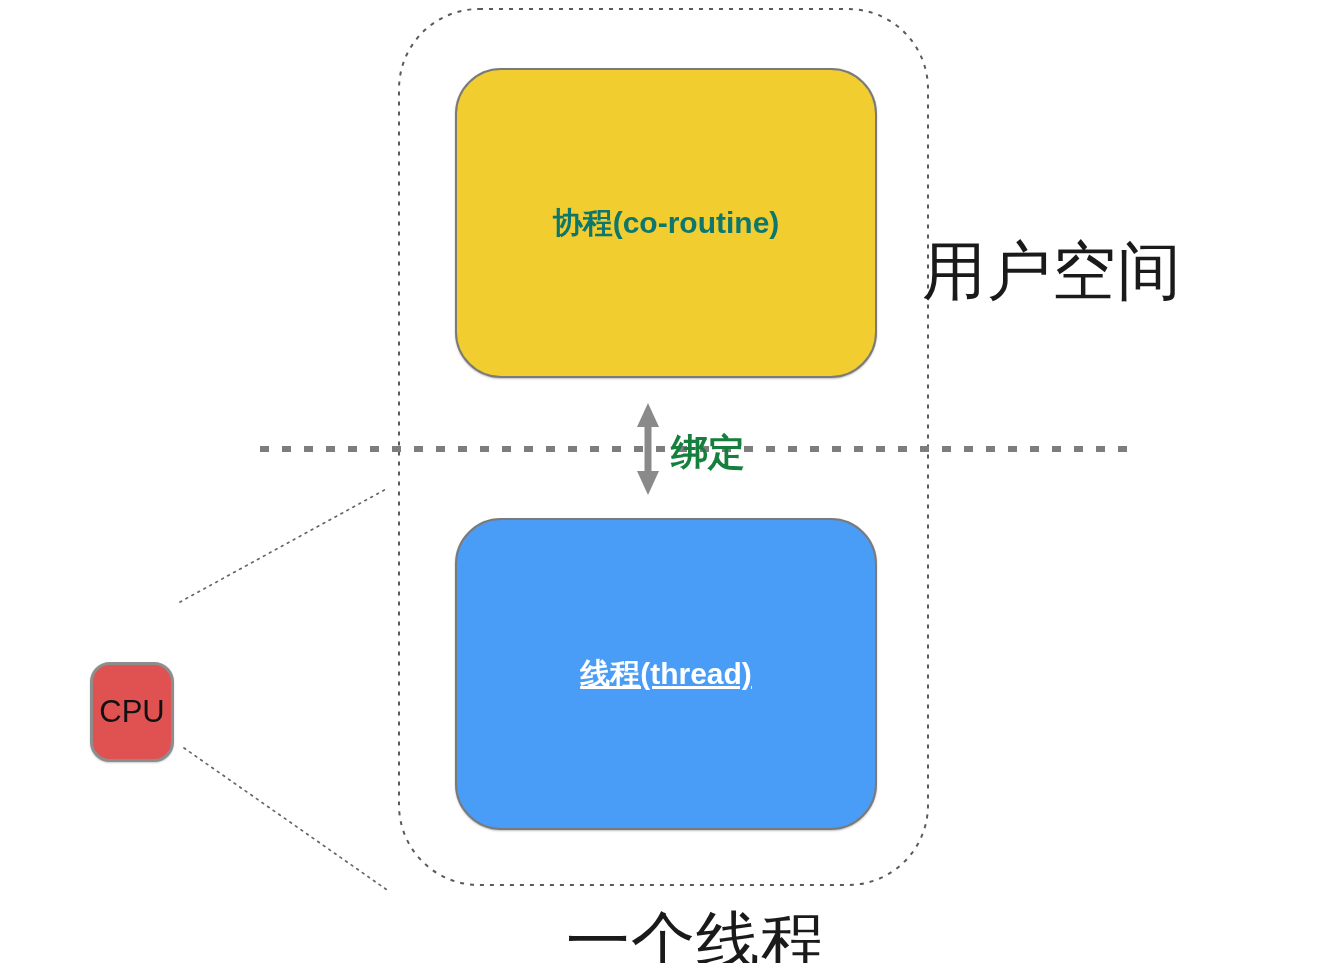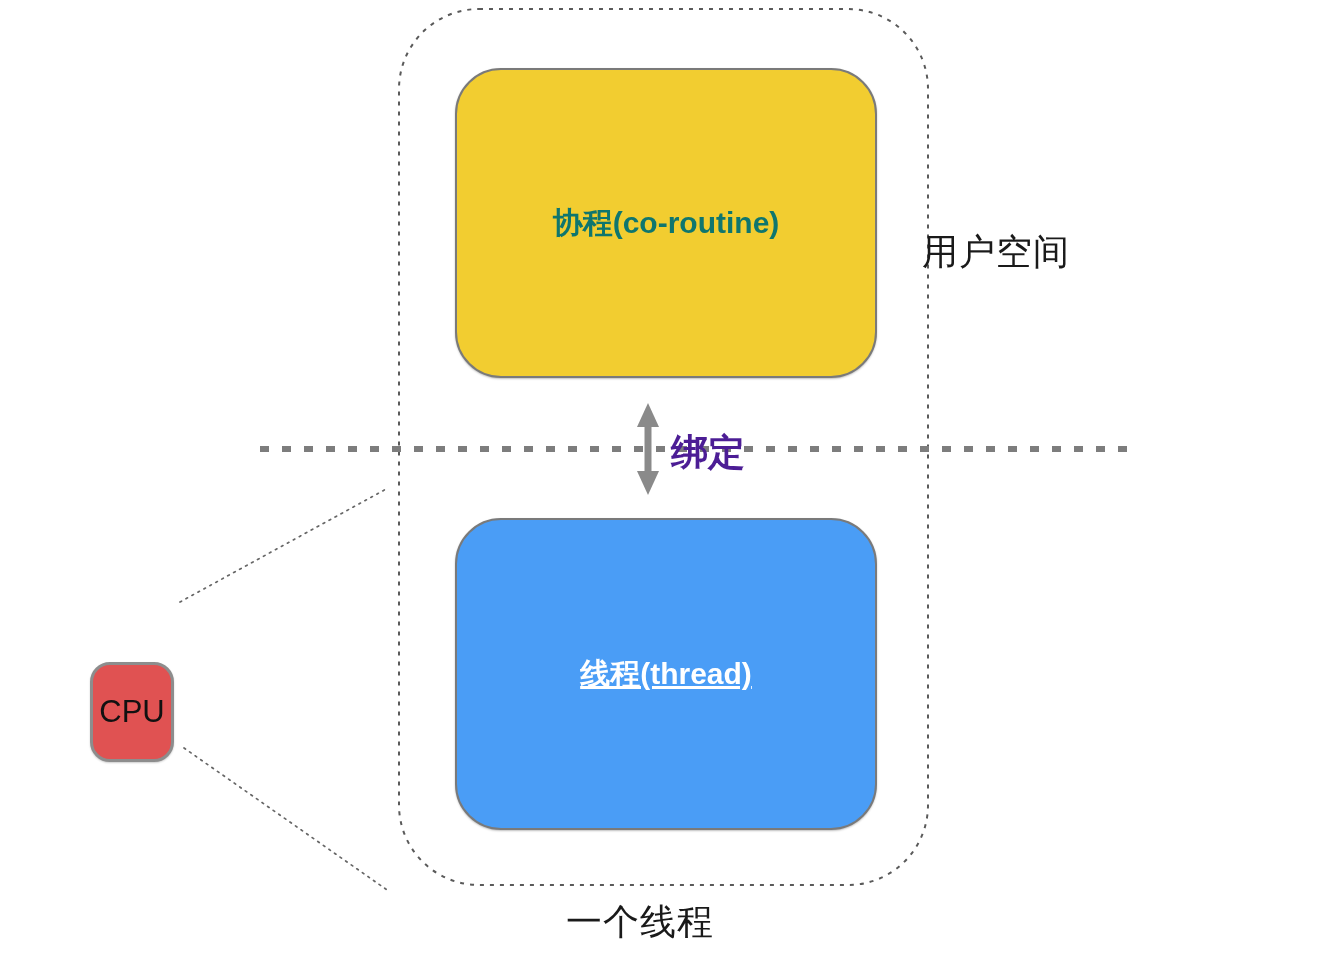--- a/index.html
+++ b/index.html
@@ -65,37 +65,37 @@
     background: #E05252;
     border: 3px solid #8d8d8d;
     border-radius: 20px;
     font-size: 31px;
     color: #111111;
     box-shadow: 0 1px 2px rgba(0,0,0,0.2);
     margin-top: 45px;
   }
   .side-label {
     position: absolute;
-    font-size: 36px;
+    font-size: 64px;
     color: #1a1a1a;
     white-space: nowrap;
     letter-spacing: 1px;
     text-align: center;
   }
   .lbl-user-space   { left: 922px; top: 228px; }
   .lbl-kernel-space { left: 922px; top: 610px; }
   .lbl-view         { left: 236px; top: 640px; }
   .lbl-caption      { left: 566px; top: 898px; }
   .lbl-binding {
     position: absolute;
     left: 671px;
     top: 428px;
     font-size: 37px;
     font-weight: bold;
-    color: #4c1d95;
+    color: #15803d;
     white-space: nowrap;
   }
 </style>
 </head>
 <body>
 
 <div class="canvas">
 
   <svg class="layer-svg" viewBox="0 0 1338 963">
 

